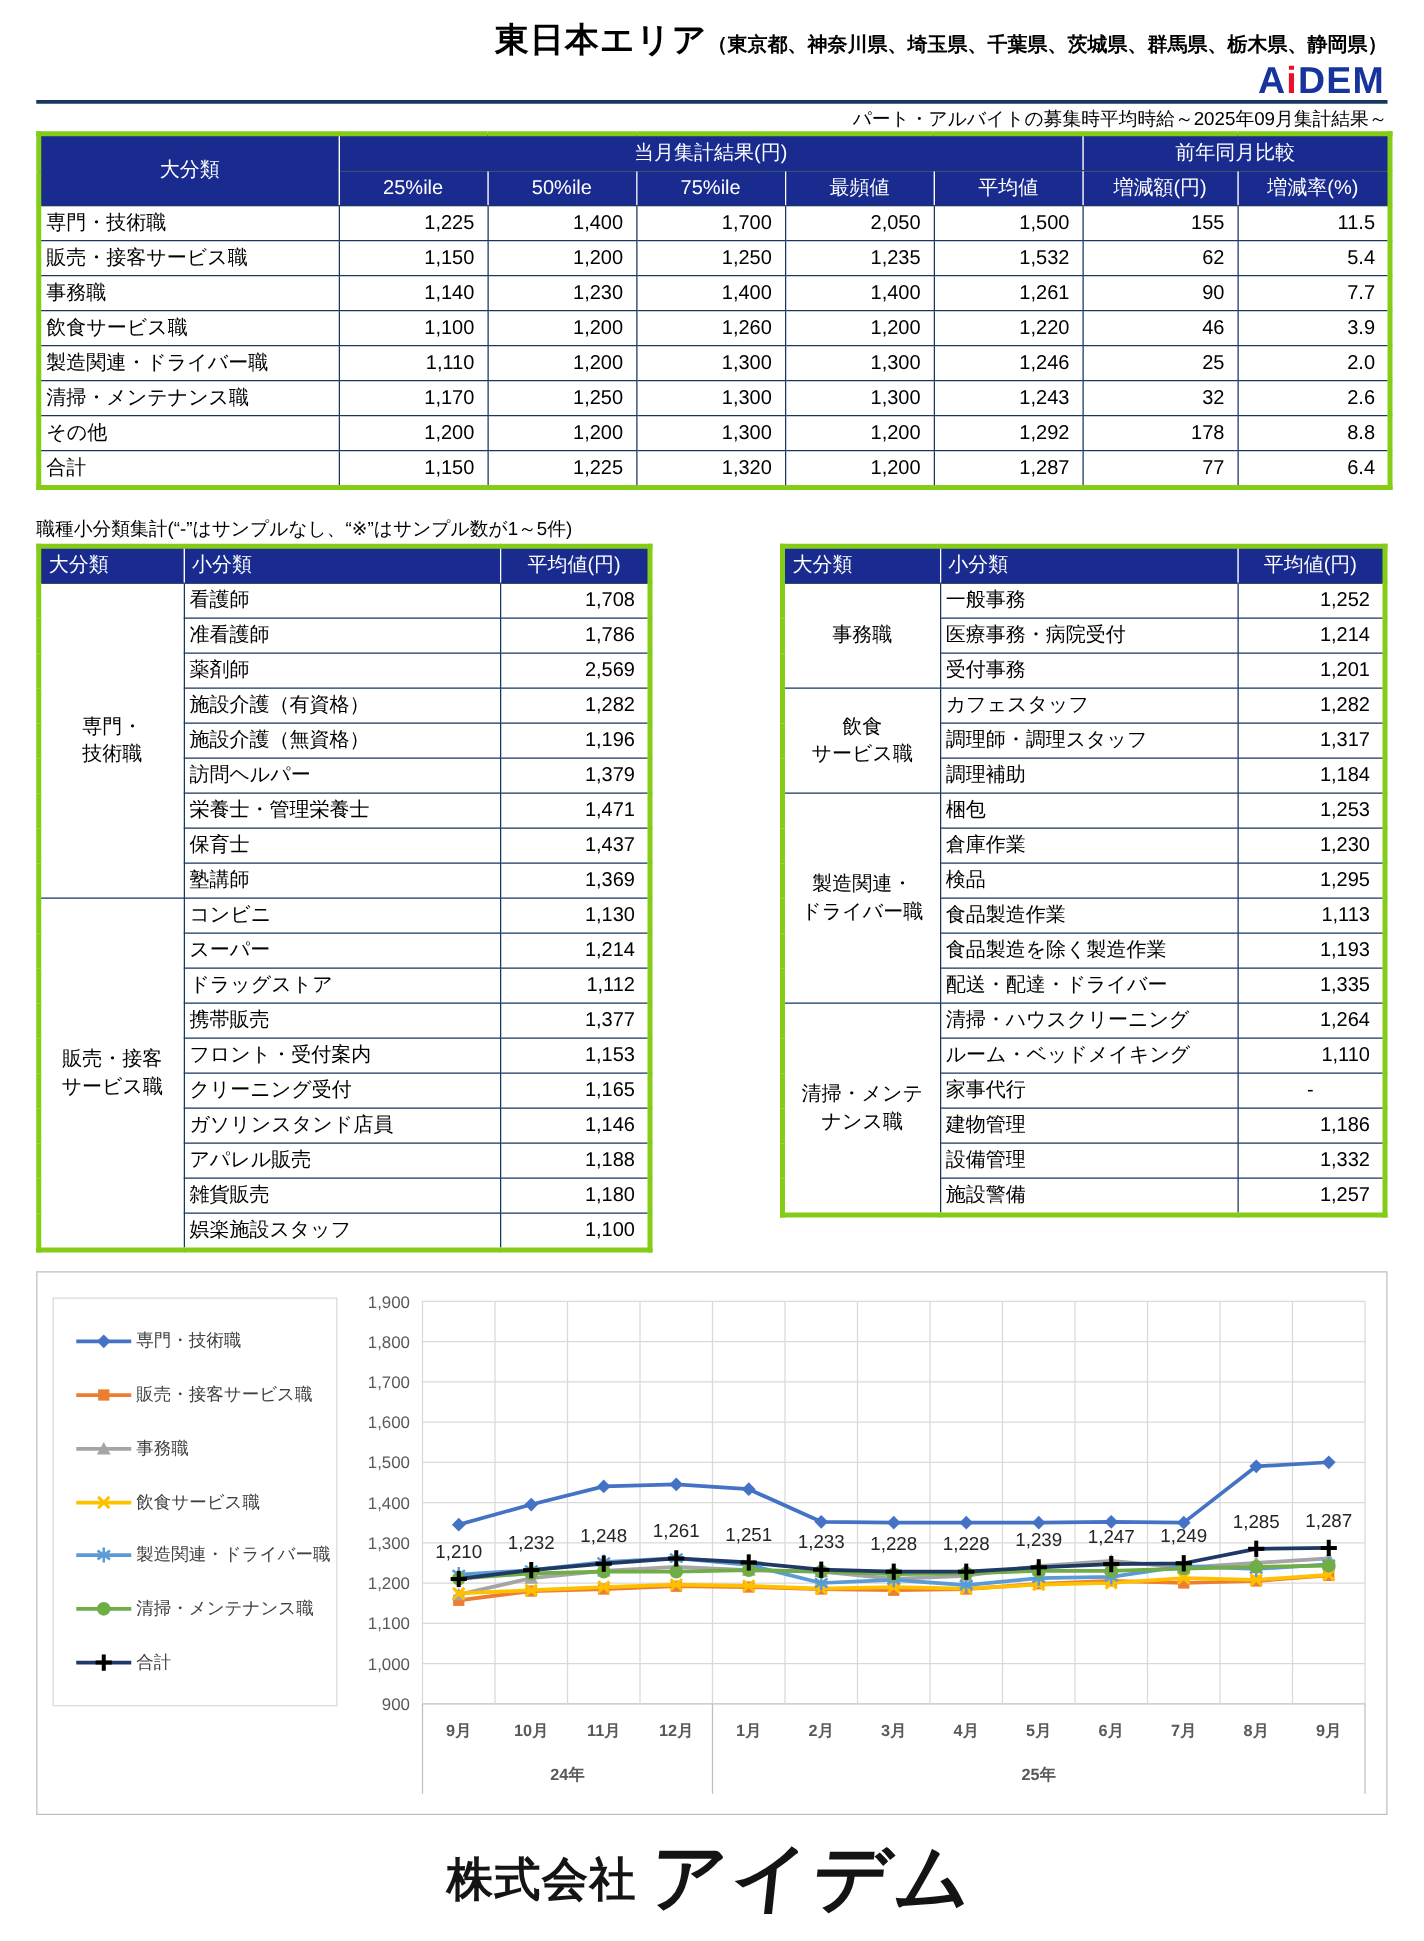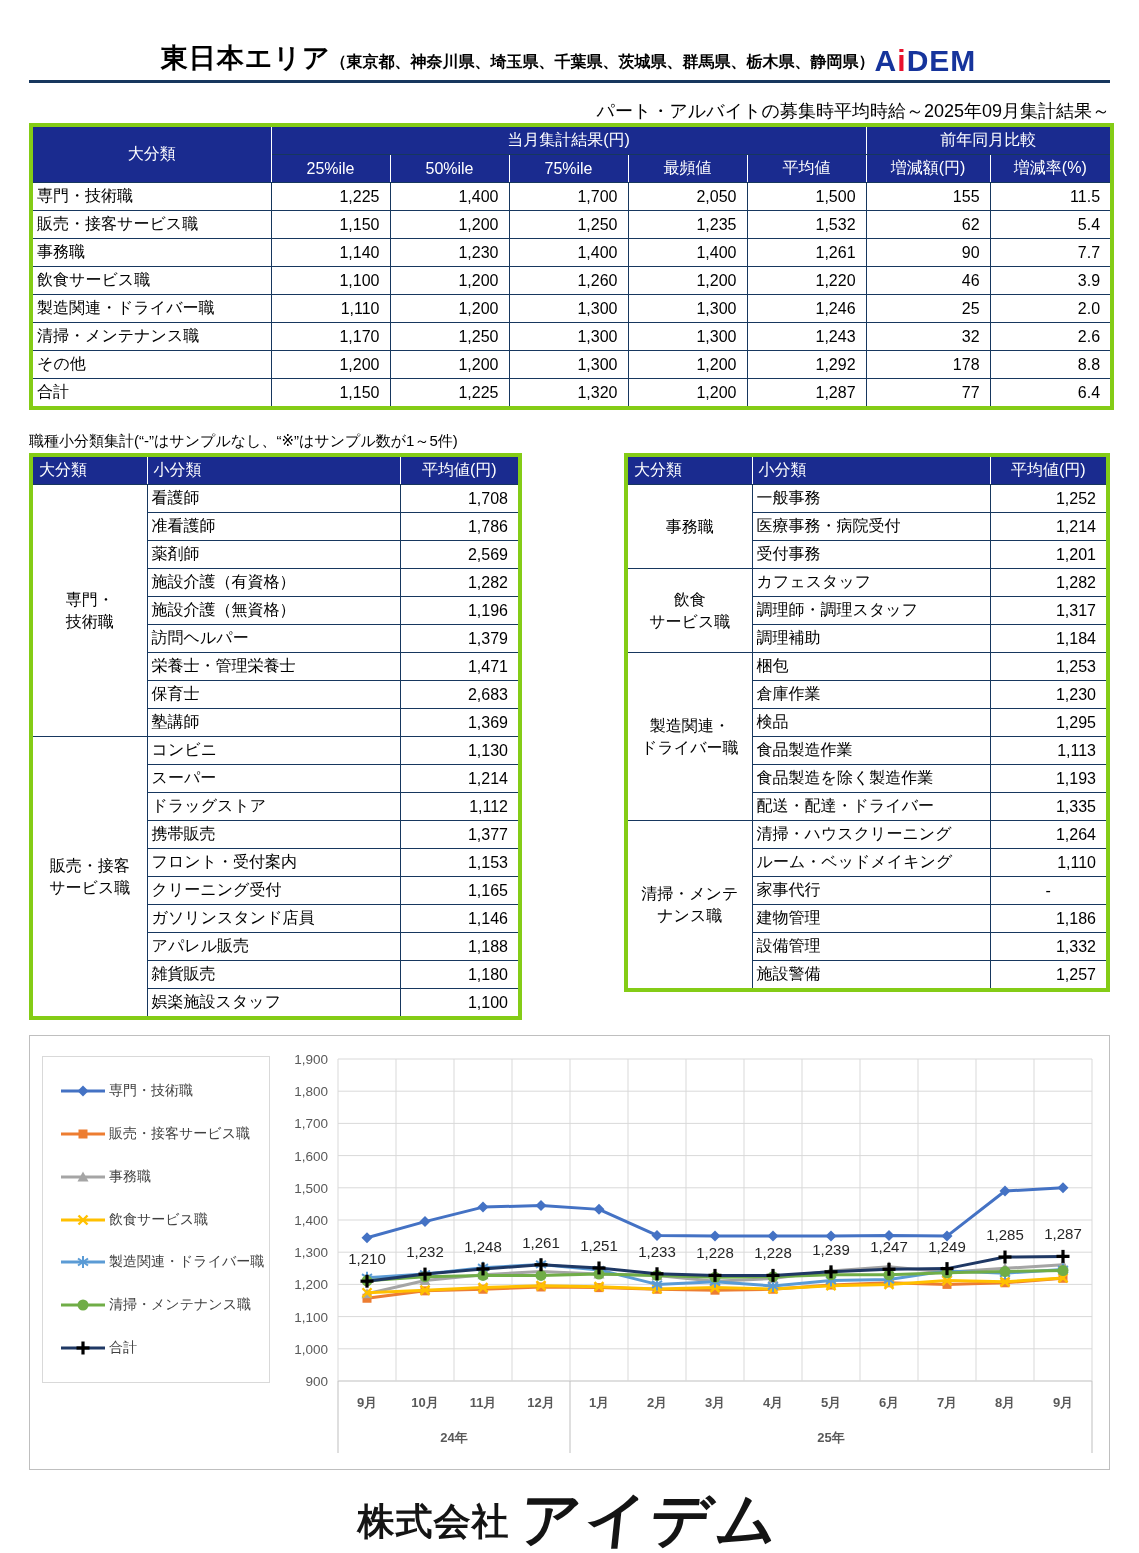--- a/index.html
+++ b/index.html
@@ -4,28 +4,28 @@
 <style>
   html,body{margin:0;padding:0;background:#fff;}
   body{
     width:1139px;height:1553px;overflow:hidden;
     font-family:"Liberation Sans","DejaVu Sans",sans-serif;
     color:#000;
   }
   .page{padding:14px 29px 0 29px;position:relative;}
 
   
-  .title-row{display:flex;justify-content:center;align-items:flex-end;height:62px;}
+  .title-row{display:flex;justify-content:space-between;align-items:flex-end;height:62px;flex-direction:column;}
   .main-title{font-size:27px;font-weight:bold;letter-spacing:1px;}
   .title-regions{font-size:16px;font-weight:bold;}
   .logo{font-size:30px;font-weight:700;letter-spacing:1px;line-height:1;padding-right:2px;font-family:"Liberation Sans",sans-serif;}
   .logo .blue{color:#16349c;}
   .logo .red{color:#e8112d;}
   .header-rule{height:3px;background:#17375e;margin-top:4px;}
-  .report-line{font-size:18px;text-align:right;margin-top:16px;}
+  .report-line{font-size:15px;text-align:right;margin-top:3px;}
 
   
   .section-title{font-size:15px;margin-top:8px;margin-bottom:2px;}
   .section-title.second{margin-top:22px;}
 
   
   table.dtable{border-collapse:collapse;table-layout:fixed;border:4px solid #84cc16;}
   .dtable th{
     background:#1a2b8f;color:#fff;font-weight:400;font-size:16px;
     border:1px solid #fff;border-bottom-color:#17375e;height:27px;padding:0 6px;
@@ -225,21 +225,21 @@
           <tr>
             <td class="lbl">訪問ヘルパー</td>
             <td class="num">1,379</td>
           </tr>
           <tr>
             <td class="lbl">栄養士・管理栄養士</td>
             <td class="num">1,471</td>
           </tr>
           <tr>
             <td class="lbl">保育士</td>
-            <td class="num">2,683</td>
+            <td class="num">1,437</td>
           </tr>
           <tr>
             <td class="lbl">塾講師</td>
             <td class="num">1,369</td>
           </tr>
           <tr>
             <td class="grp" rowspan="10">販売・接客
 サービス職</td>
             <td class="lbl">コンビニ</td>
             <td class="num">1,130</td>

